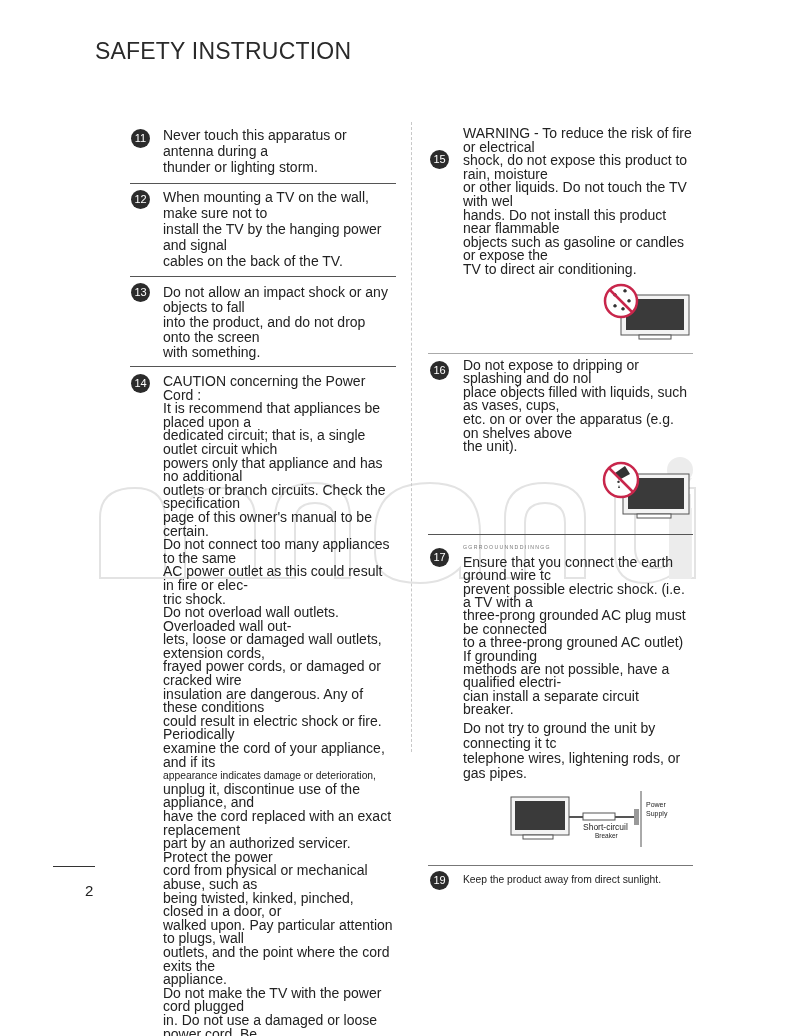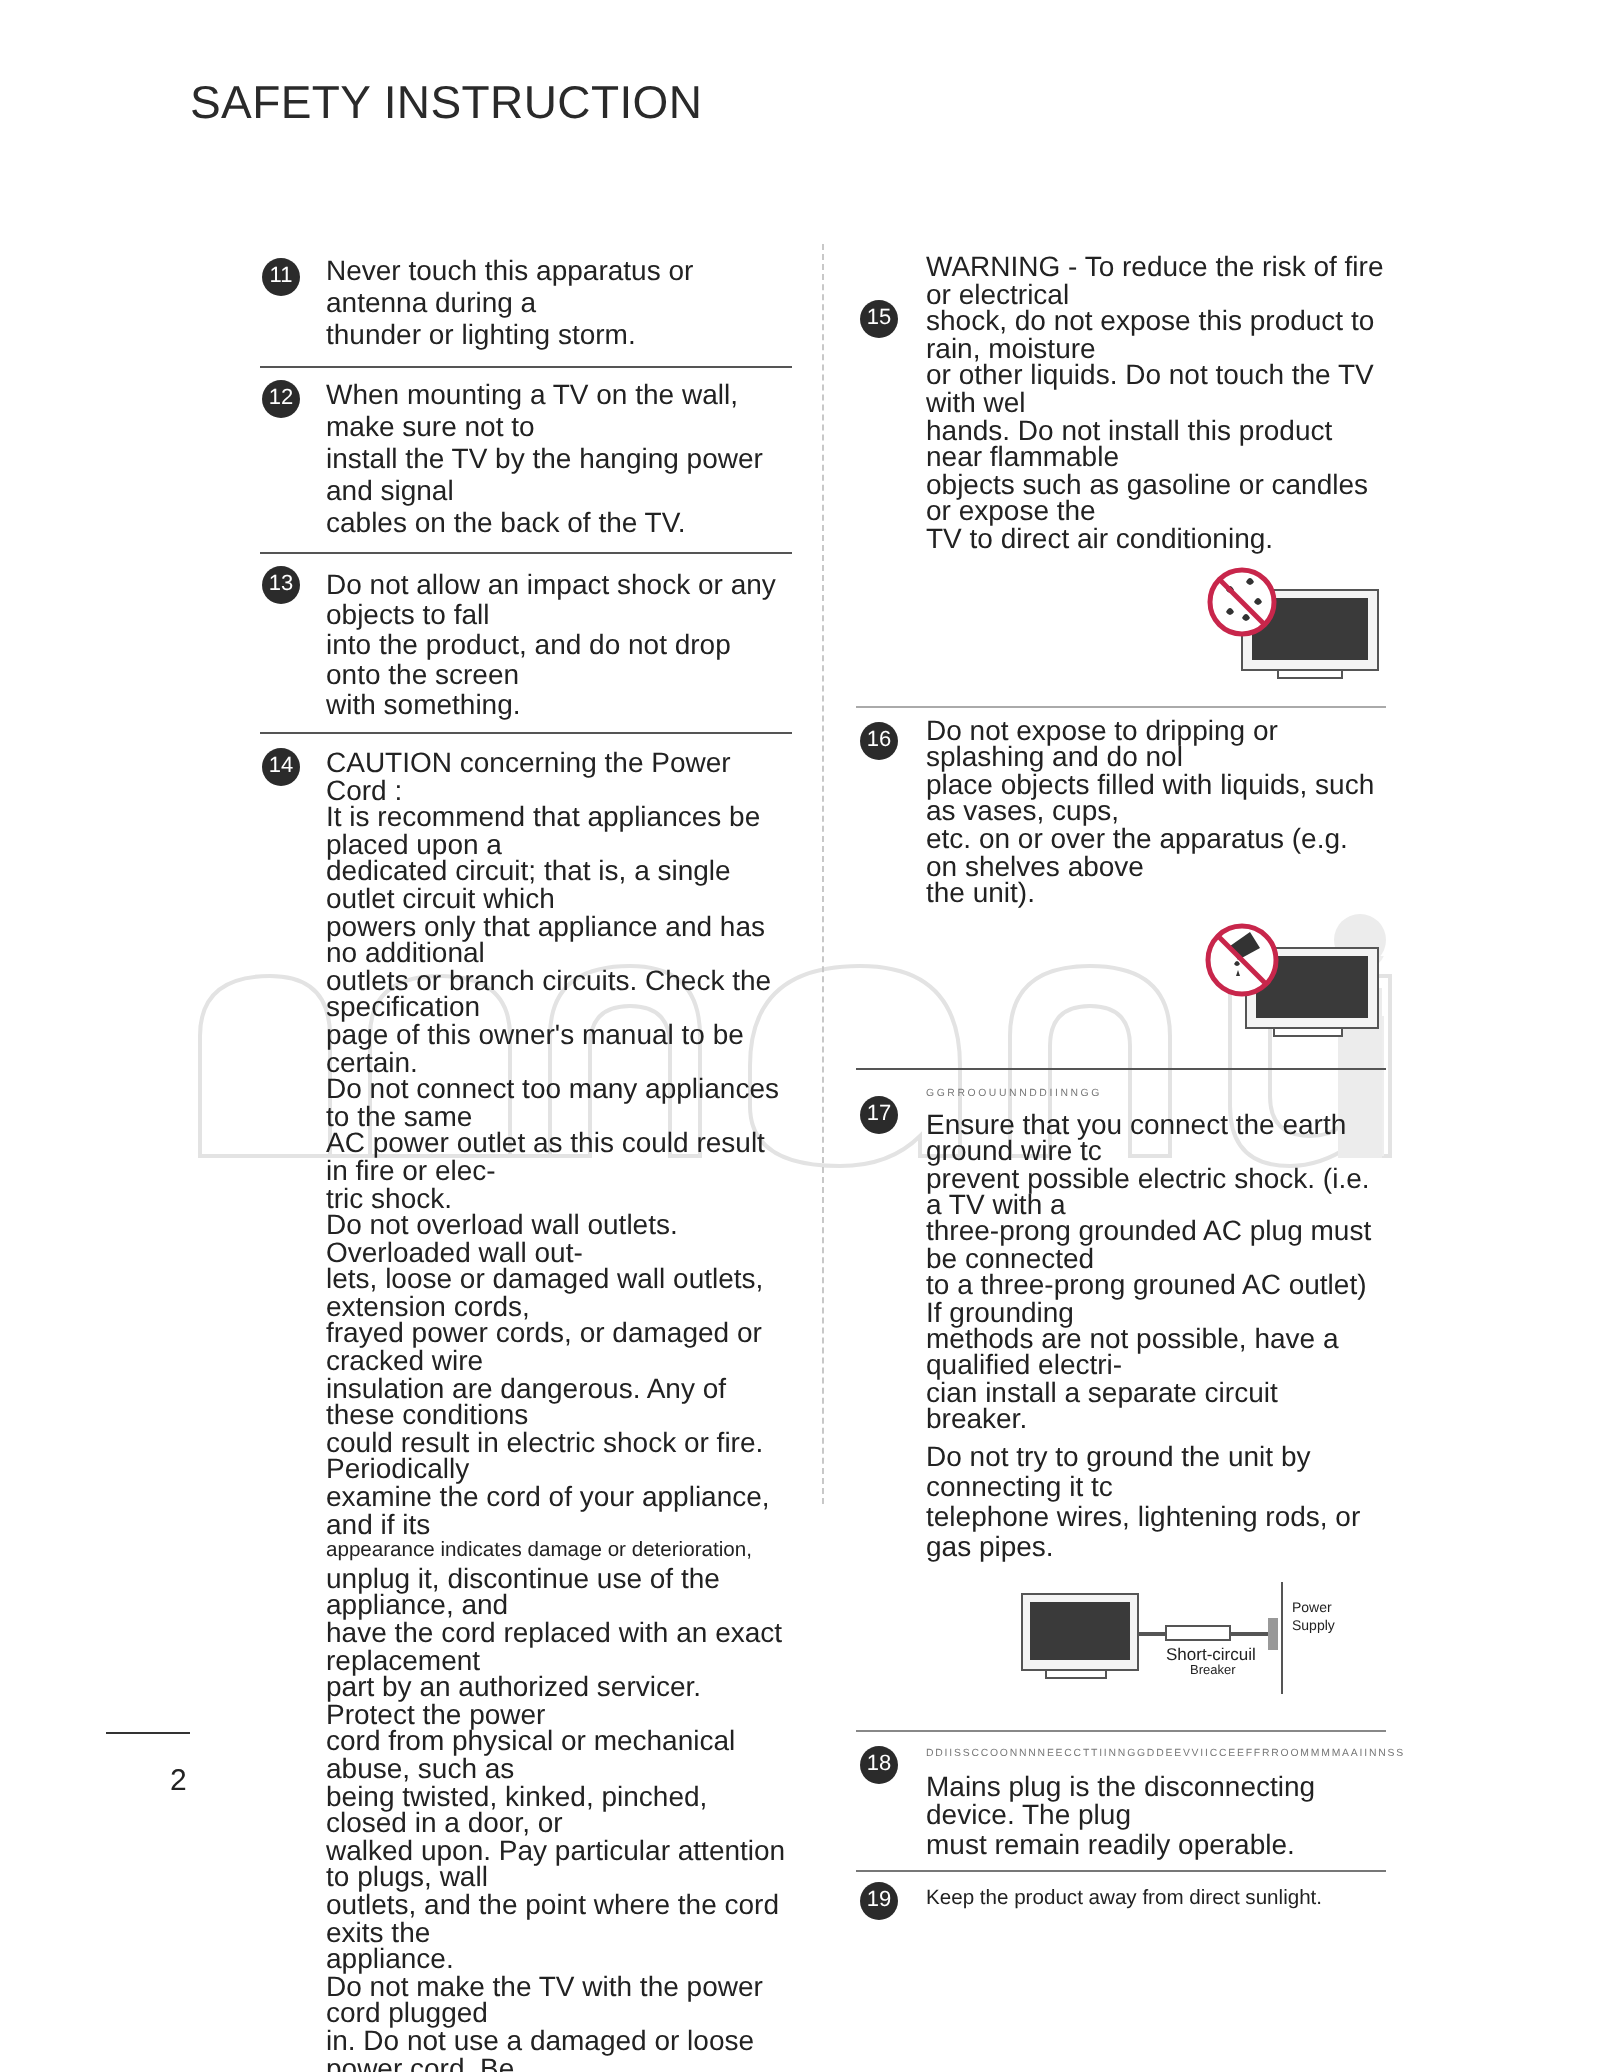--- a/index.html
+++ b/index.html
@@ -183,26 +183,20 @@
           <line x1="138" y1="0" x2="138" y2="56" stroke="#555" stroke-width="1"></line>
         </svg>
         <span style="position:absolute;left:80px;top:31px;font-size:8.5px;color:#222;">Short-circuil</span>
         <span style="position:absolute;left:92px;top:41px;font-size:6.5px;color:#222;">Breaker</span>
         <span style="position:absolute;left:143px;top:10px;font-size:7px;color:#222;">Power</span>
         <span style="position:absolute;left:143px;top:19px;font-size:7px;color:#222;">Supply</span>
       </div>
     </div>
   </div>
 
-  <div class="item" style="padding-left:35px;padding-top:8px;padding-bottom:6px;border-top-color:#888;">
-    <span class="badge" style="top:7px;left:2px;">18</span>
-    <p class="caps-heading" style="letter-spacing:0.9px;white-space:nowrap;">DDIISSCCOONNNNEECCTTIINNGGDDEEVVIICCEEFFRROOMMMMAAIINNSS</p>
-    <p class="text" style="line-height:14.5px;">Mains plug is the disconnecting device. The plug
-must remain readily operable.</p>
-  </div>
 
   <div class="item" style="padding-left:35px;padding-top:7px;padding-bottom:6px;border-top-color:#777;">
     <span class="badge" style="top:5px;left:2px;">19</span>
     <p class="text text-large">Keep the product away from direct sunlight.</p>
   </div>
 </div>
 
 <div class="page-footer-line"></div>
 <div class="page-number">2</div>
 

